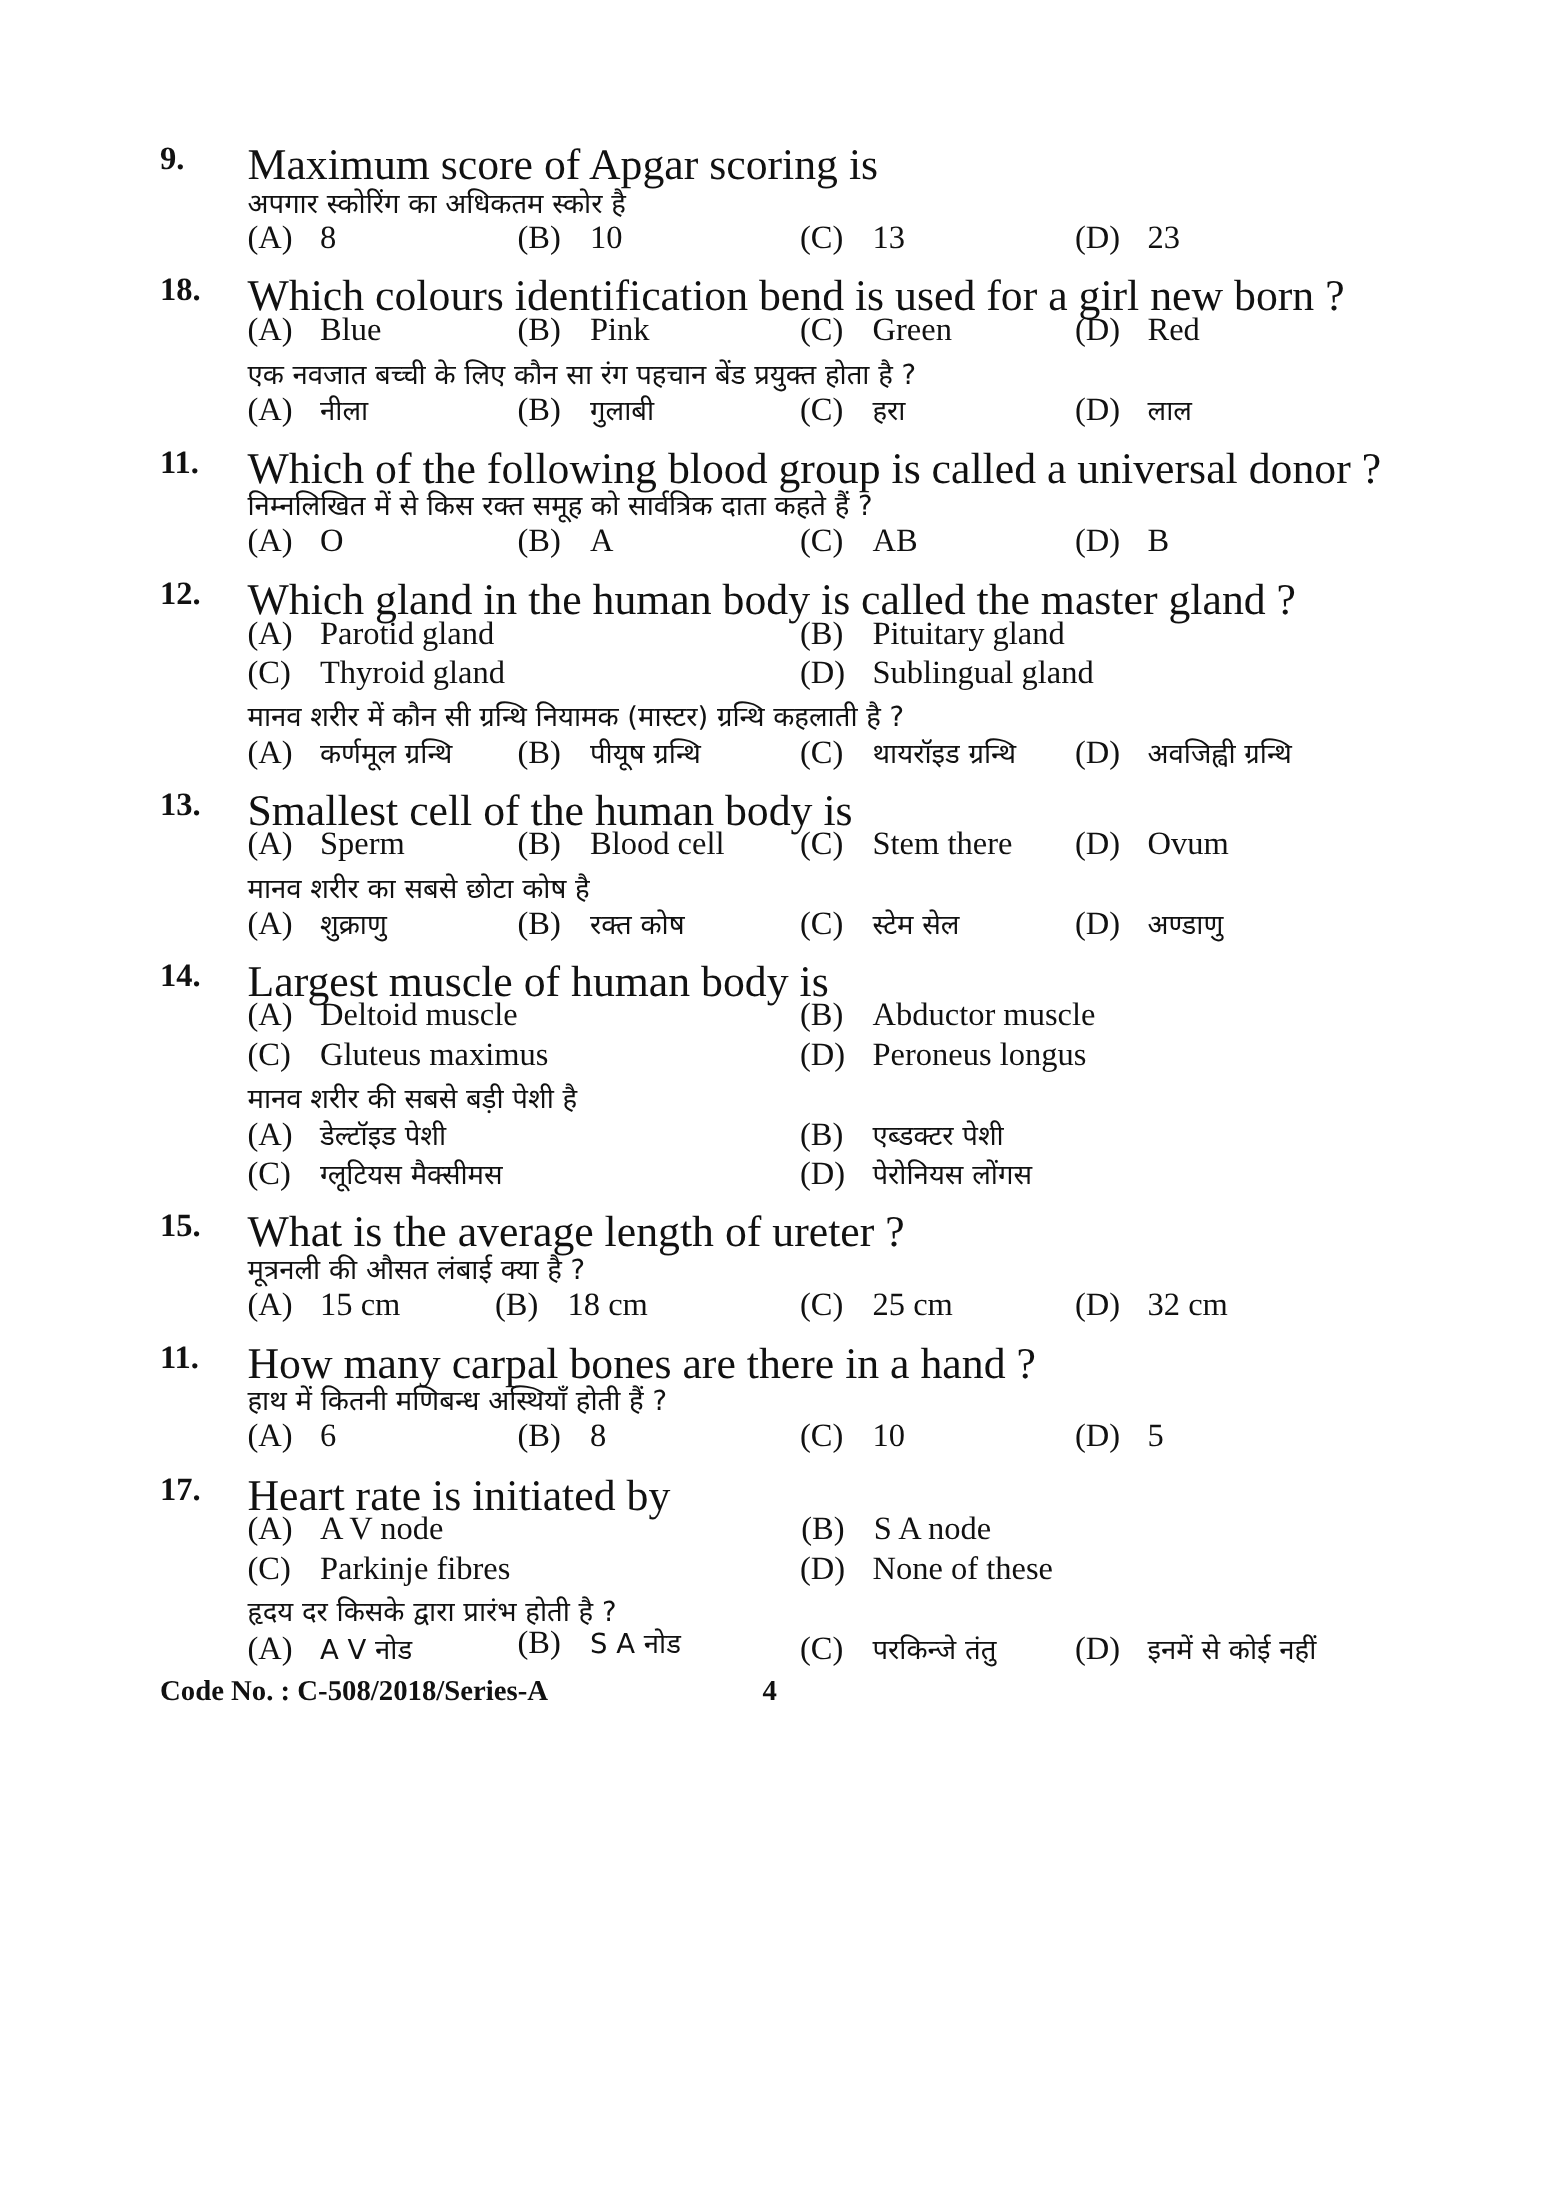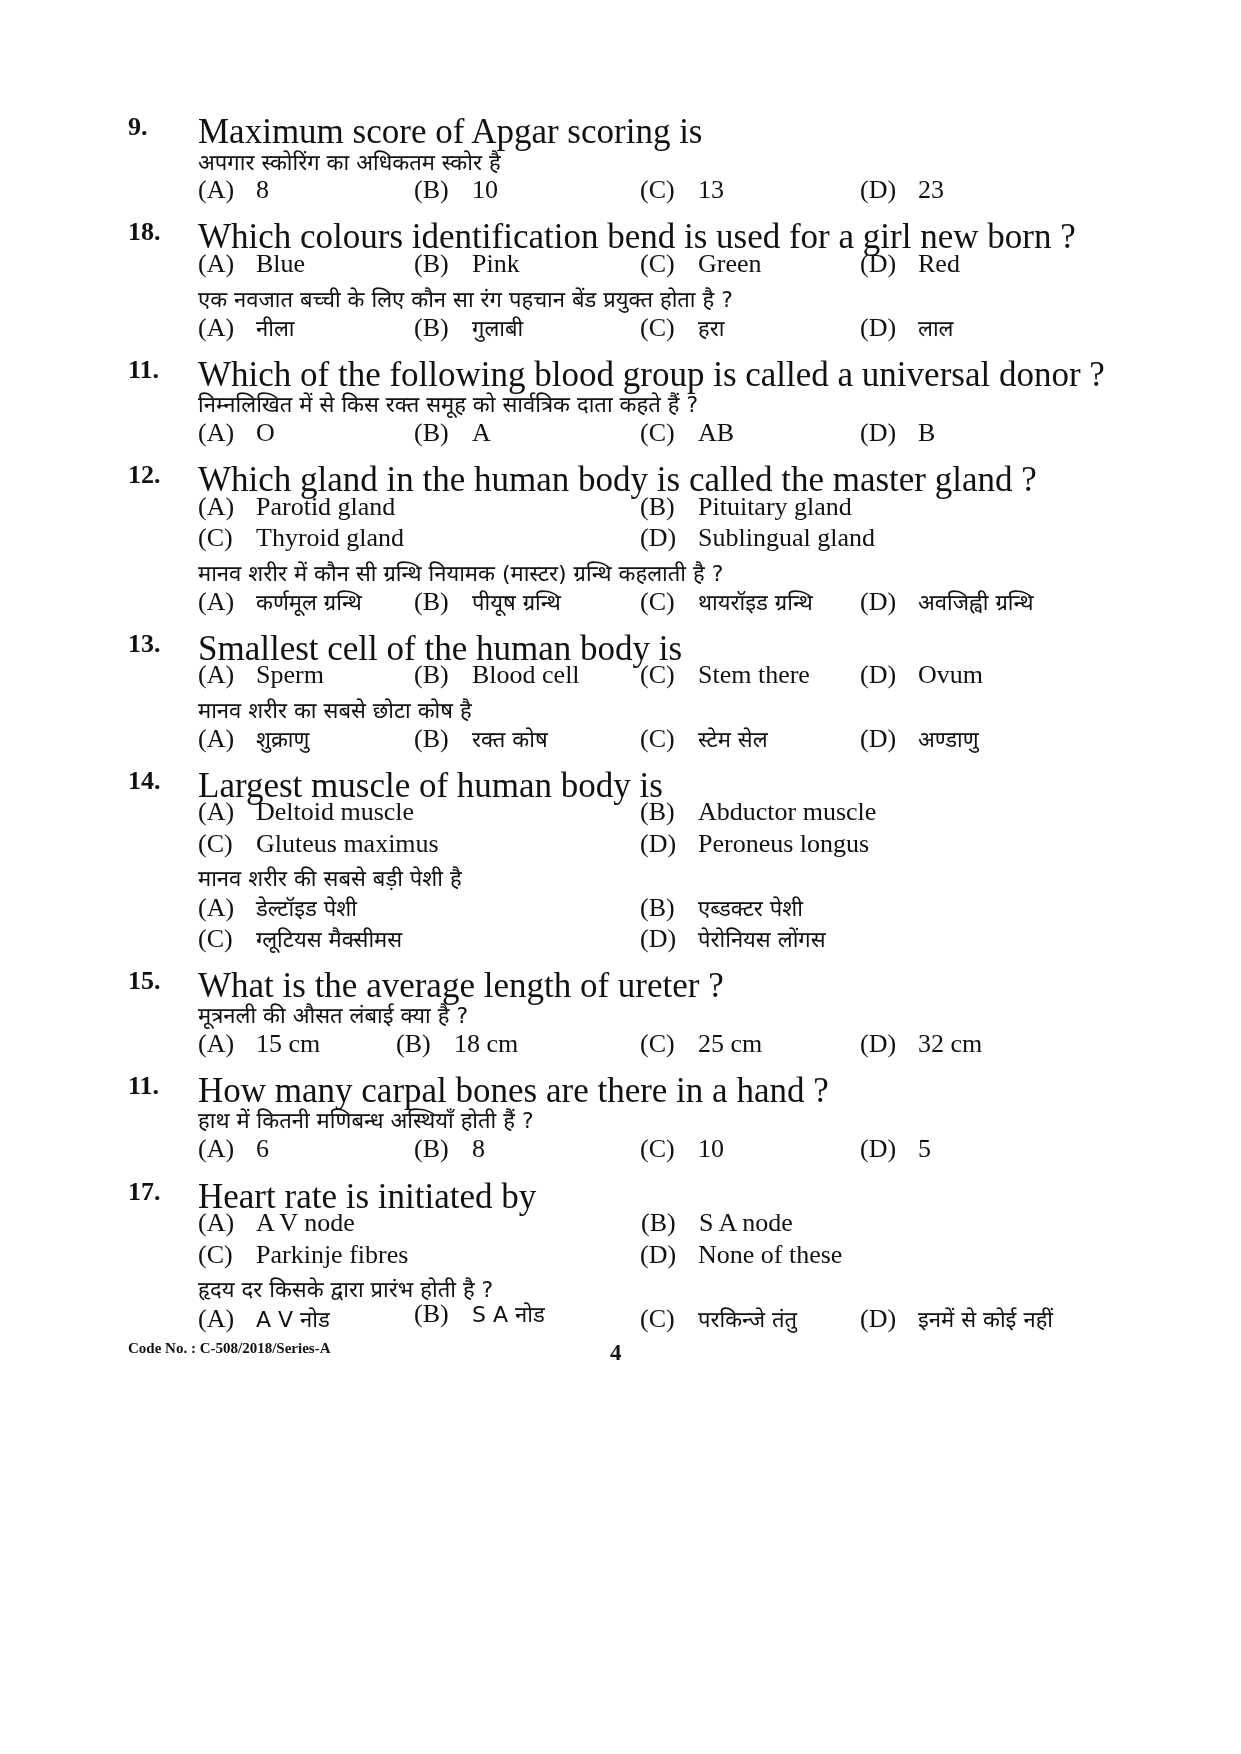--- a/index.html
+++ b/index.html
@@ -4,21 +4,21 @@
 <style>
   html, body { margin:0; padding:0; background:#ffffff; }
   body { width:1241px; height:1754px; position:relative; font-family:"Liberation Serif", "DejaVu Serif", serif; color:#111; }
   .page { position:absolute; left:0; top:0; width:1241px; height:1754px; }
   .q { position:absolute; left:0; width:1241px; }
   .qnum { position:absolute; left:128px; font-weight:bold; font-size:26px; }
   .line { position:absolute; left:198px; font-size:35px; white-space:nowrap; }
   .hi { font-family:"DejaVu Sans", sans-serif; font-size:22px; }
   .opt { position:absolute; font-size:26px; white-space:nowrap; }
   .opt .lbl { display:inline-block; width:58px; }
-  .footer { position:absolute; top:1500px; left:128px; font-weight:bold; font-size:15px; font-family:"Liberation Serif", serif; }
+  .footer { position:absolute; top:1500px; left:128px; font-weight:bold; font-size:23px; font-family:"Liberation Serif", serif; }
   .pageno { position:absolute; top:1500px; left:610px; font-weight:bold; font-size:23px; }
 </style>
 </head>
 <body>
 
 <div class="page">
 
   <div class="q">
     <span class="qnum" style="top:112px">9.</span>
     <span class="line" style="top:112px">Maximum score of Apgar scoring is</span>

